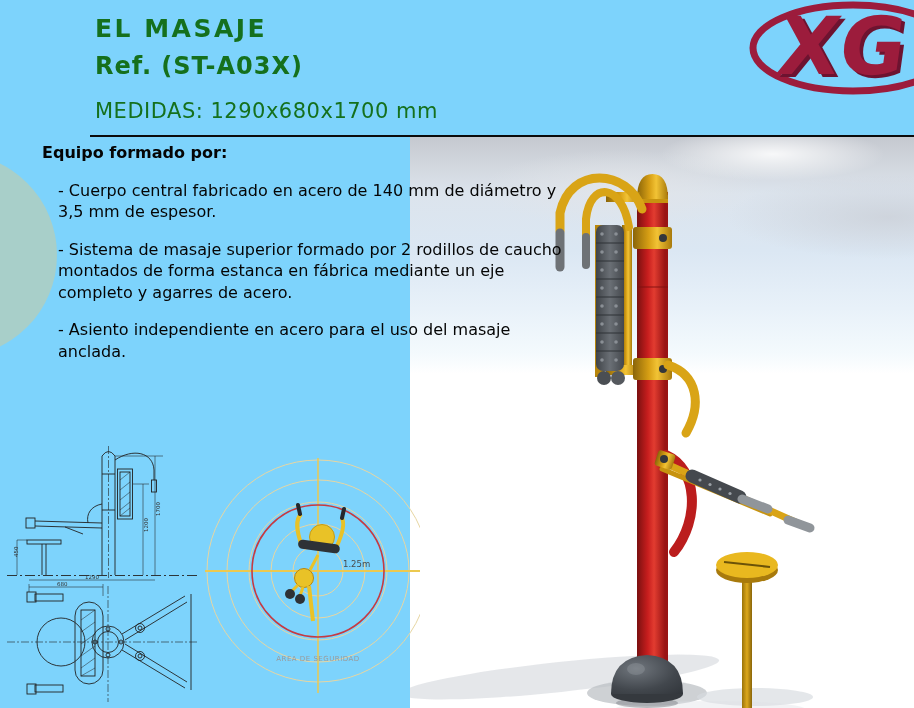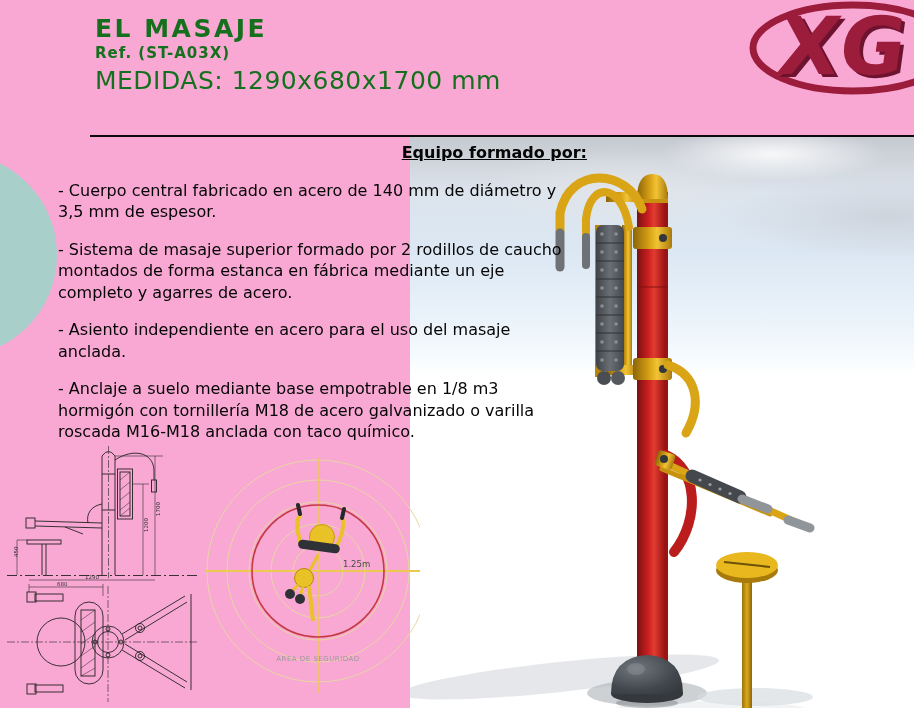--- a/index.html
+++ b/index.html
@@ -1,37 +1,37 @@
 <!DOCTYPE html>
 <html><head>
 <meta charset="utf-8">
 <style>
   html,body{margin:0;padding:0;background:#fff;}
-  .page{position:relative;width:914px;height:708px;background:#f9a8d4;overflow:hidden;
+  .page{position:relative;width:914px;height:708px;background:#7dd3fc;overflow:hidden;
         font-family:"DejaVu Sans","Liberation Sans",sans-serif;}
 
   
   .teal-circle{position:absolute;left:-147px;top:153px;width:204px;height:204px;
                border-radius:50%;background:#a8cfc9;z-index:0;}
 
   
   .header{position:absolute;left:95px;top:14px;z-index:4;color:#15701d;}
   .header .title{font-size:25px;font-weight:700;letter-spacing:2.5px;line-height:1.2;}
-  .header .ref{font-size:15px;font-weight:700;letter-spacing:1px;margin-top:0;}
-  .header .medidas{font-size:25px;font-weight:400;letter-spacing:.5px;margin-top:4px;}
+  .header .ref{font-size:24px;font-weight:700;letter-spacing:1px;margin-top:8px;}
+  .header .medidas{font-size:21px;font-weight:400;letter-spacing:.5px;margin-top:19px;}
 
   .logo{position:absolute;left:743px;top:0px;z-index:4;}
 
   
   .top-rule{position:absolute;left:90px;top:135px;width:824px;height:2px;background:#0b0b0b;z-index:5;}
 
   
   .spec{position:absolute;left:42px;top:142px;width:545px;z-index:6;color:#050505;
         font-size:16px;line-height:1.345;}
-  .spec .heading{font-weight:700;text-decoration:underline;text-align:right;}
+  .spec .heading{font-weight:700;}
   .spec p{margin:16px;}
 
   
   .photo{position:absolute;left:410px;top:137px;width:504px;height:571px;z-index:1;
      background:
        radial-gradient(160px 38px at 72% 3%, rgba(255,255,255,.85), rgba(255,255,255,0) 70%),
        radial-gradient(200px 55px at 42% 9%, rgba(226,229,233,.9), rgba(226,229,233,0) 70%),
        radial-gradient(230px 60px at 95% 14%, rgba(203,208,216,.8), rgba(203,208,216,0) 70%),
        linear-gradient(180deg,#c5c9d0 0%,#d2d7de 5%,#dce4ed 10%,#dbe7f3 20%,
                        #e8f1f9 30%,#f4fafd 38%,#ffffff 41.5%,#ffffff 100%);}
@@ -198,21 +198,20 @@
       </g>
     </svg>
   </div>
 
   <div class="spec">
     <div class="heading">Equipo formado por:</div>
 
   <p>- Cuerpo central fabricado en acero de 140 mm de diámetro y 3,5 mm de espesor.</p>
       <p>- Sistema de masaje superior formado por 2 rodillos de caucho montados de forma estanca en fábrica mediante un eje completo y agarres de acero.</p>
       <p>- Asiento independiente en acero para el uso del masaje anclada.</p>
-      <p>- Anclaje a suelo mediante base empotrable en 1/8 m3 hormigón con tornillería M18 de acero galvanizado o varilla roscada M16-M18 anclada con taco químico.</p>
     </div>
 
   <svg class="tech" width="195" height="262" viewBox="0 0 195 262">
     <g fill="none" stroke="#222" stroke-width="0.9">
 
       <line x1="103.5" y1="2" x2="103.5" y2="134" stroke-dasharray="8 2 2 2" stroke-width="0.6"></line>
       <path d="M 97,12 Q 103.5,3 110,12"></path>
       <line x1="97" y1="12" x2="97" y2="131"></line>
         <line x1="110" y1="12" x2="110" y2="131"></line>
       <line x1="97" y1="30" x2="110" y2="30"></line>

